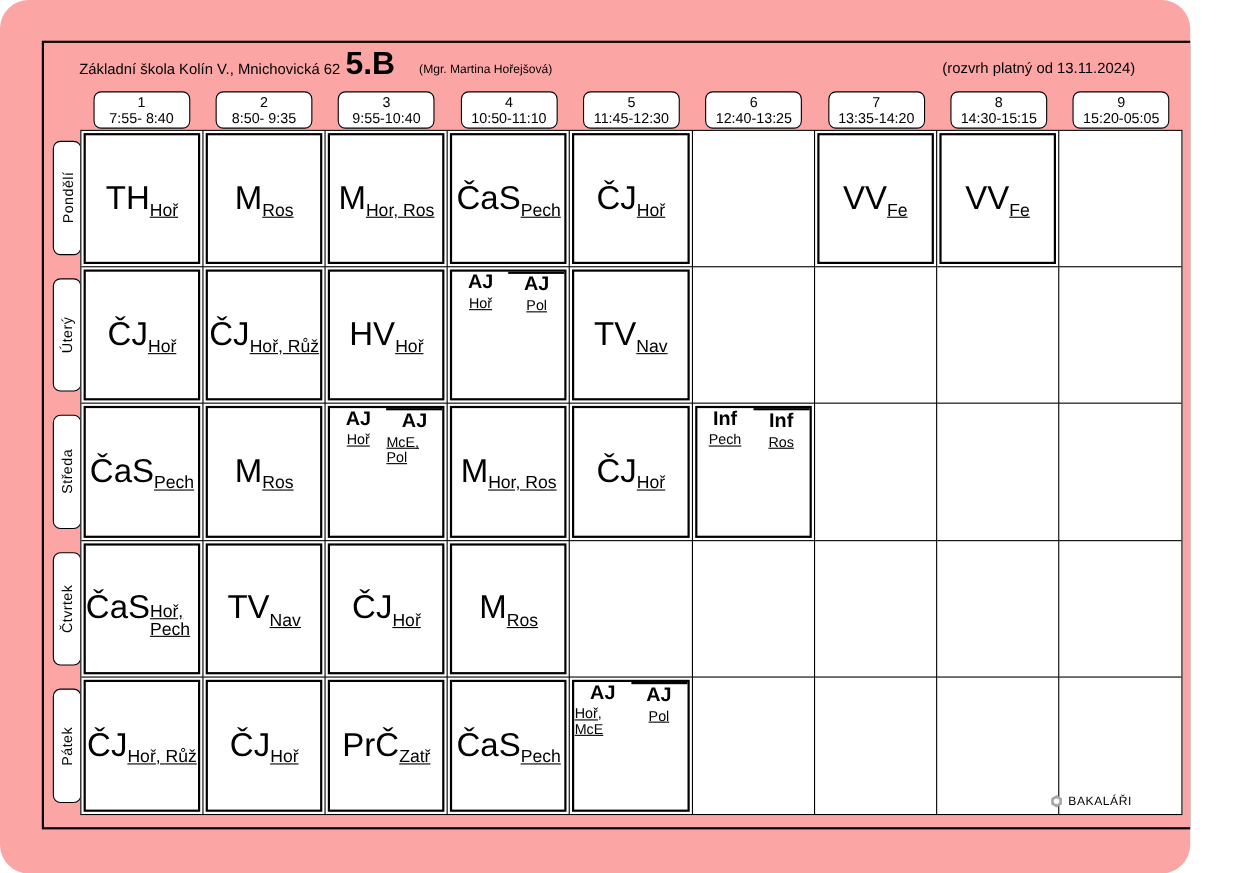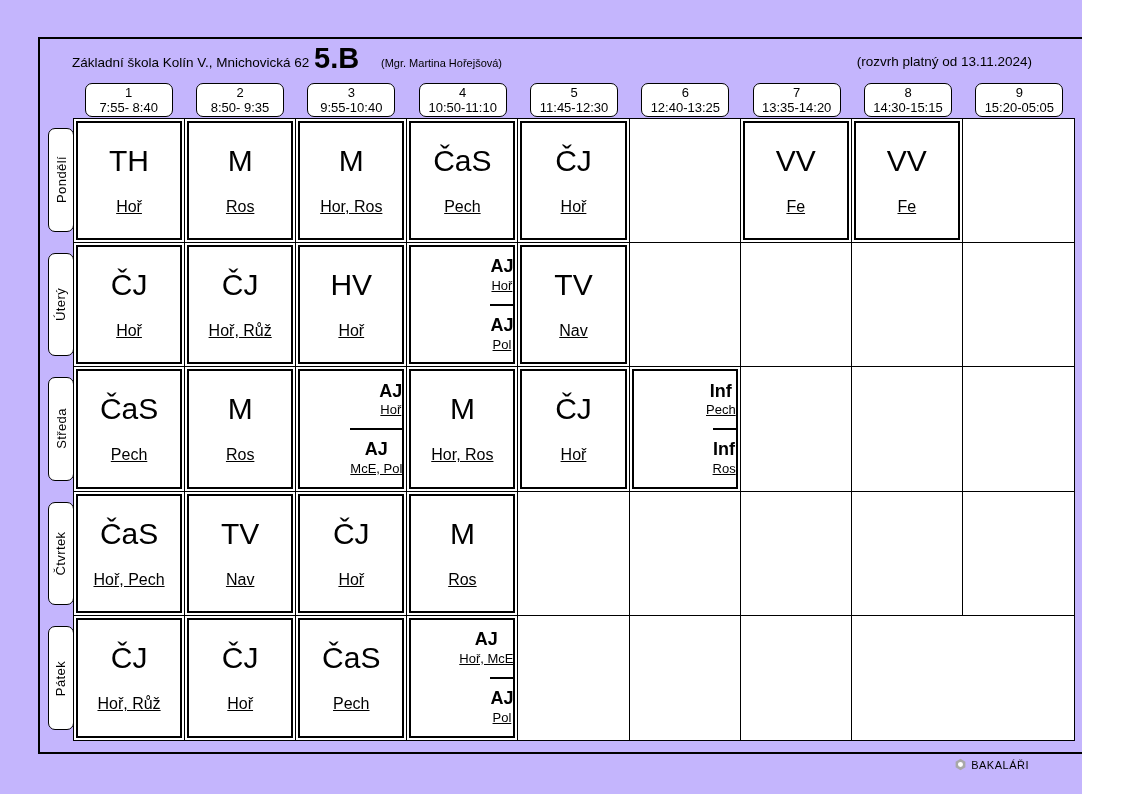--- a/index.html
+++ b/index.html
@@ -1,43 +1,43 @@
 <!DOCTYPE html>
 <html><head>
 <meta charset="utf-8">
 <style>
   html,body{margin:0;padding:0;background:#fff;}
   body{width:1123px;height:794px;font-family:"Liberation Sans",sans-serif;color:#000;}
-  .page{position:relative;width:1082px;height:794px;background:#c4b5fd;overflow:hidden;}
+  .page{position:relative;width:1082px;height:794px;background:#fca5a5;overflow:hidden;border-radius:26px;}
   .page-border{position:absolute;left:38px;top:37px;width:1046px;height:717px;border:2px solid #000;box-sizing:border-box;}
   .school-name{position:absolute;left:72px;top:55px;font-size:13.5px;}
   .class-name{position:absolute;left:314px;top:42px;font-size:29px;font-weight:700;}
   .class-teacher{position:absolute;left:381px;top:57px;font-size:11px;}
   .validity{position:absolute;right:50px;top:54px;font-size:13.5px;}
   .layer{position:absolute;inset:0;}
   .period-header{position:absolute;top:83px;width:88px;height:34px;border:1px solid #000;border-radius:7px;background:#fff;
     box-sizing:border-box;display:flex;flex-direction:column;justify-content:center;align-items:center;font-size:13px;line-height:15px;}
   .day-label{position:absolute;left:48px;width:26px;border:1px solid #000;border-radius:7px;background:#fff;
     box-sizing:border-box;display:flex;align-items:center;justify-content:center;}
   .day-label span{transform:rotate(-90deg);font-size:13px;white-space:nowrap;letter-spacing:.4px;}
   .grid{position:absolute;left:73px;top:118px;width:1002px;height:623px;border:1px solid #000;box-sizing:border-box;
     display:grid;grid-template-columns:repeat(9,1fr);grid-template-rows:repeat(5,1fr);background:#fff;}
   .cell{position:relative;border-right:1px solid #000;border-bottom:1px solid #000;box-sizing:border-box;}
   .cell.last-col{border-right:none;}
   .cell.last-row{border-bottom:none;}
   .lesson{position:absolute;inset:2px;border:2px solid #000;background:#fff;box-sizing:border-box;
-    display:flex;flex-direction:column;align-items:center;justify-content:center;}
+    display:flex;flex-direction:row;align-items:center;justify-content:center;}
   .lesson .subject{font-size:30px;line-height:1;}
   .lesson .teacher{font-size:16px;line-height:1;margin-top:23px;text-decoration:underline;}
-  .lesson.split{align-items:flex-end;justify-content:stretch;padding-left:36px;}
+  .lesson.split{align-items:flex-start;justify-content:stretch;}
   .split .half{flex:1;display:flex;flex-direction:column;align-items:center;justify-content:center;}
   .split .half + .half{border-top:2px solid #000;}
   .split .subject{font-size:18px;font-weight:600;line-height:1.1;}
   .split .teacher{font-size:13px;line-height:1.1;margin-top:2px;}
-  .logo{position:absolute;right:53px;top:758px;display:flex;align-items:center;gap:4px;}
+  .logo{position:absolute;right:53px;top:722px;display:flex;align-items:center;gap:4px;}
   .logo svg{width:13px;height:13px;display:block;}
   .logo .logo-text{font-size:11px;letter-spacing:.5px;font-weight:500;}
 </style>
 </head>
 <body>
 
 <div class="page">
   <div class="page-border"></div>
 
   <div class="school-name">Základní škola Kolín V., Mnichovická 62</div>
@@ -268,20 +268,26 @@
       <div class="cell last-row">
         <div class="lesson">
           <div class="subject">ČJ</div>
           <div class="teacher">Hoř, Růž</div>
         </div>
       </div>
       <div class="cell last-row">
         <div class="lesson">
           <div class="subject">ČJ</div>
           <div class="teacher">Hoř</div>
+        </div>
+      </div>
+      <div class="cell last-row">
+        <div class="lesson">
+          <div class="subject">PrČ</div>
+          <div class="teacher">Zatř</div>
         </div>
       </div>
       <div class="cell last-row">
         <div class="lesson">
           <div class="subject">ČaS</div>
           <div class="teacher">Pech</div>
         </div>
       </div>
       <div class="cell last-row">
         <div class="lesson split">

